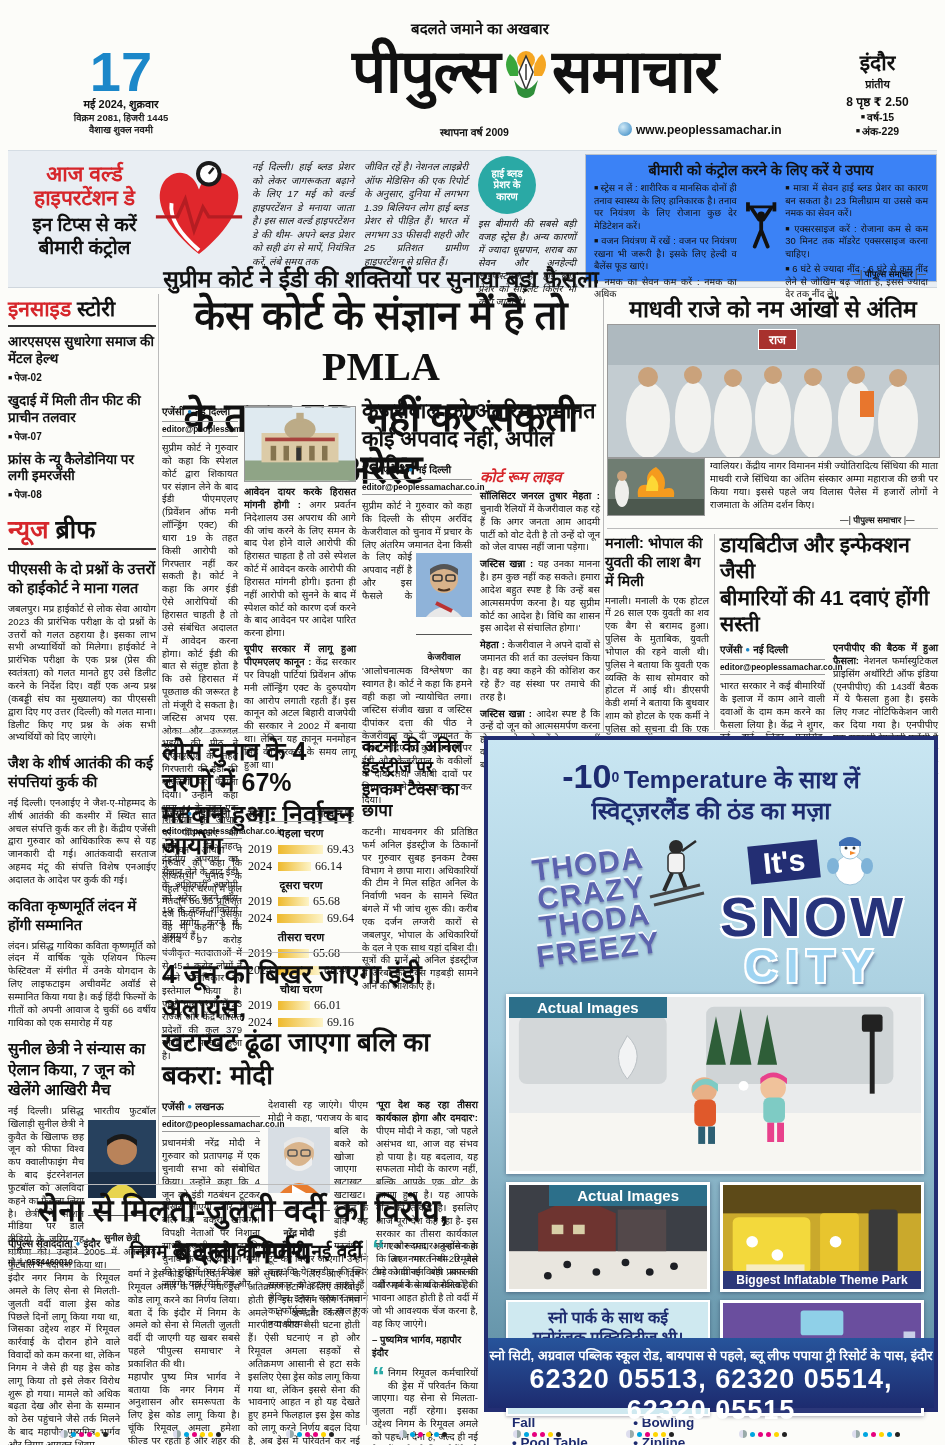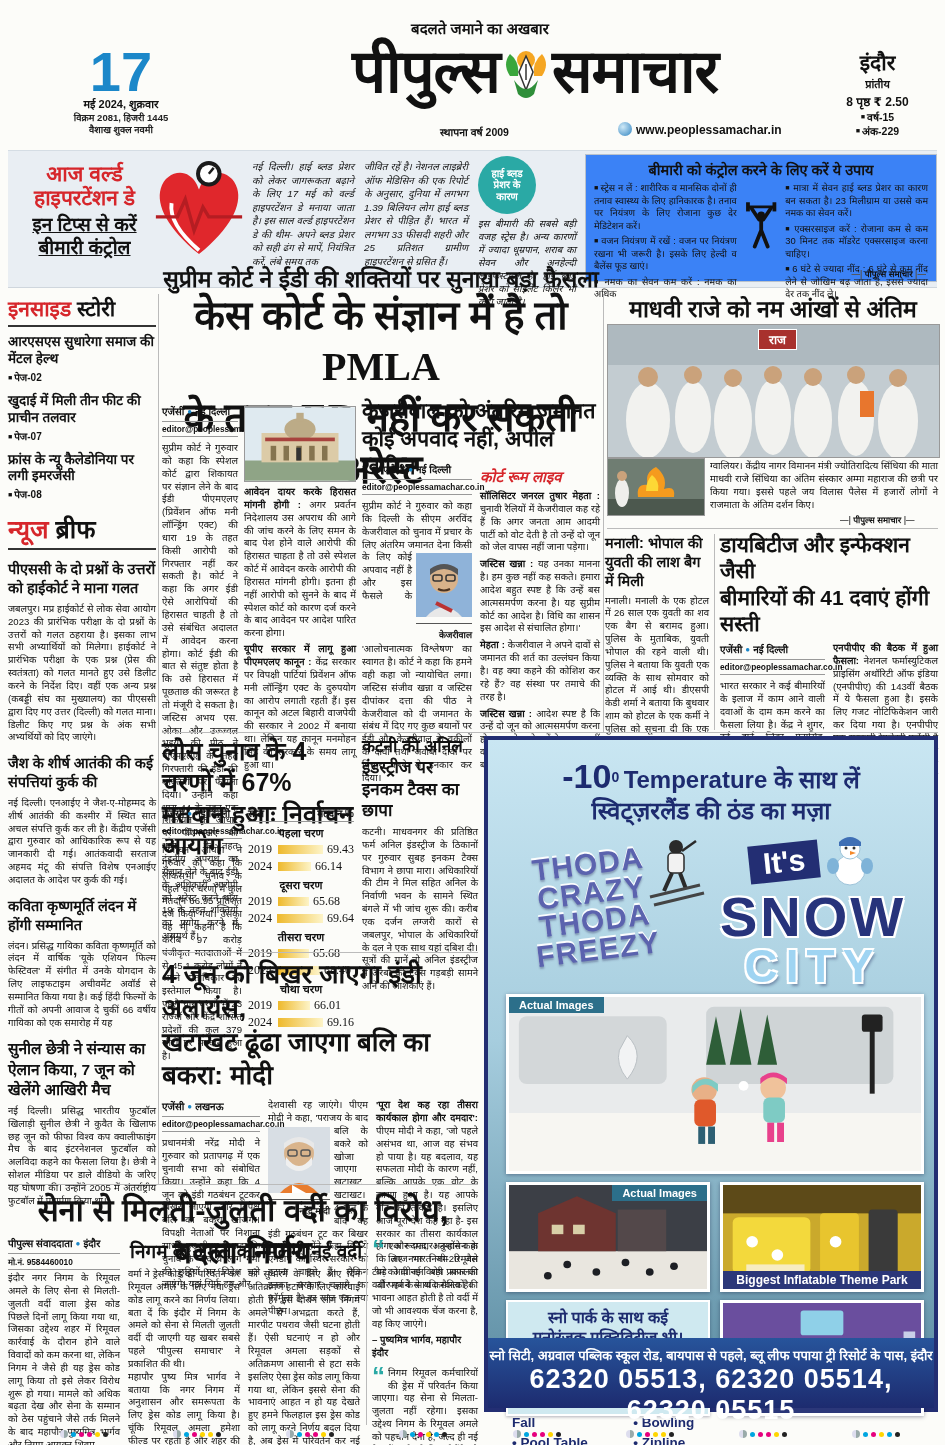--- a/index.html
+++ b/index.html
@@ -20,42 +20,42 @@
   .globe{display:inline-block;width:14px;height:14px;border-radius:50%;
          background:radial-gradient(circle at 35% 35%,#cfe9f7,#2f83c0);vertical-align:-2px;margin-right:4px;}
   .city-t{font-size:21px;font-weight:bold;}
   .edition-t{font-size:11px;font-weight:bold;}
   .price-t{font-size:12px;font-weight:bold;}
   .yr-t{font-size:10.5px;font-weight:bold;}
   .yr-t::before{content:"■ ";font-size:7px;vertical-align:2px;}
   
   .health{background:#e9eef3;border-top:1px solid #d5dde4;border-bottom:1px solid #cfd6dd;}
   .h-red{color:#d6262b;font-size:21px;font-weight:bold;line-height:1.15;}
-  .h-blk{color:#111;font-size:19px;font-weight:bold;line-height:1.2;text-decoration:underline;}
+  .h-blk{color:#111;font-size:19px;font-weight:bold;line-height:1.2;}
   .h-col{font-size:9.8px;line-height:1.38;font-style:italic;text-align:justify;}
   .cause-circle{width:58px;height:58px;border-radius:50%;background:#2aa9a5;color:#fff;
      font-size:10px;font-weight:bold;display:flex;align-items:center;justify-content:center;
      text-align:center;line-height:1.15;padding:4px;box-sizing:border-box;}
   .cause-txt{font-size:9.6px;line-height:1.35;text-align:justify;font-style:italic;}
   .remedy-box{background:#3b82f6;border:1px solid #b9c2cc;}
   .remedy-title{font-size:14.5px;font-weight:bold;text-align:center;}
   .remedy-li{font-size:9.4px;line-height:1.33;text-align:justify;margin-bottom:3px;}
   .remedy-li::before{content:"■ ";font-size:7px;vertical-align:1px;}
   .ps-tag{font-size:8.5px;font-weight:bold;}
   .ps-tag::before{content:"—| ";color:#555;} .ps-tag::after{content:" |—";color:#555;}
   
   .sec-head{font-size:21px;font-weight:bold;border-bottom:2px solid #333;padding-bottom:3px;}
   .sec-head .red{color:#d6262b;}
   .sec-head-lg{font-size:25px;}
   .inside-item{margin:7px 0 9px 0;}
   .inside-item .it{font-size:13.5px;font-weight:bold;line-height:1.25;}
   .inside-item .ip{font-size:10px;font-weight:bold;margin-top:2px;}
   .inside-item .ip::before{content:"■ ";font-size:7px;vertical-align:1px;}
   .brief-title{font-size:14.5px;font-weight:bold;line-height:1.3;margin:10px 0 5px 0;}
-  .photo-cap{font-size:9px;font-weight:bold;text-align:right;border-top:1px solid #555;margin-top:6px;padding-top:5px;}
+  .photo-cap{font-size:9px;font-weight:bold;text-align:center;border-top:1px solid #555;margin-top:17px;padding-top:16px;}
   
   .kicker{font-size:23px;font-weight:bold;text-align:center;}
   .headline-xl{font-size:40px;font-weight:bold;text-align:center;line-height:1.28;
      font-family:"Liberation Serif","DejaVu Serif","DejaVu Sans",serif;}
   .byline{font-size:10px;font-weight:bold;}
   .bdot{color:#1b87c9;font-size:8px;vertical-align:1px;padding:0 3px;}
   .bdot::before{content:"●";}
   .email{font-size:8.3px;font-weight:bold;border-top:1px solid #999;border-bottom:1px solid #999;
          padding:2px 0;margin:3px 0 5px 0;}
   .caption-lead{font-weight:bold;}
@@ -90,21 +90,21 @@
   .thoda{font-weight:bold;color:#5b63ae;transform:rotate(-7deg);line-height:.95;
      text-shadow:0 -2px 0 rgba(255,255,255,.95),0 2px 2px rgba(40,40,90,.35);letter-spacing:1px;}
   .thoda .t1{font-size:30px;} 
   .its-box{background:#232e73;color:#fff;font-size:30px;font-weight:bold;display:inline-block;
      padding:2px 14px;transform:rotate(-6deg);}
   .snow-t{font-size:56px;font-weight:bold;color:#27337b;letter-spacing:3px;line-height:.95;
      text-shadow:2px 2px 0 #fff,-2px -2px 0 #fff,2px -2px 0 #fff,-2px 2px 0 #fff;}
   .city-t2{font-size:46px;font-weight:bold;color:#9fd4f2;letter-spacing:8px;line-height:1;
      text-shadow:2px 2px 0 #fff,-2px -2px 0 #fff,2px -2px 0 #fff,-2px 2px 0 #fff,3px 4px 3px rgba(30,40,90,.4);}
   .ad-photo{border:3px solid #fff;box-shadow:0 1px 4px rgba(0,0,40,.35);box-sizing:border-box;overflow:hidden;position:relative;}
-  .ai-label{position:absolute;background:#2c6f8a;color:#fff;font-size:11px;font-weight:bold;padding:2px 10px;}
+  .ai-label{position:absolute;background:#2c6f8a;color:#fff;font-size:15px;font-weight:bold;padding:2px 28px;}
   .navy-label{position:absolute;left:0;right:0;bottom:0;background:#2b3779;color:#fff;font-size:12px;
      font-weight:bold;text-align:center;padding:2px 0;}
   .act-box{background:#cfe9f0;border:2px solid #fff;box-shadow:0 1px 3px rgba(0,0,40,.3);box-sizing:border-box;}
   .act-title{color:#1d2b6f;font-size:16px;font-weight:bold;text-align:center;line-height:1.25;}
   .act-li{color:#1d2b6f;font-size:13.5px;font-weight:bold;line-height:1.5;}
   .act-li::before{content:"• ";}
   .ad-bottom{background:linear-gradient(180deg,#27549b,#1d2b6f);color:#fff;text-align:center;}
   .ad-addr{font-size:13px;font-weight:bold;}
   .ad-phone{font-size:27px;font-weight:bold;letter-spacing:1px;}
   
@@ -231,20 +231,30 @@
 
     <div class="brief-title">जैश के शीर्ष आतंकी की कई संपत्तियां कुर्क की</div>
     <div class="body-txt">नई दिल्ली। एनआईए ने जैश-ए-मोहम्मद के शीर्ष आतंकी की कश्मीर में स्थित सात अचल संपत्ति कुर्क कर ली है। केंद्रीय एजेंसी द्वारा गुरुवार को आधिकारिक रूप से यह जानकारी दी गई। आतंकवादी सरताज अहमद मंटू की संपत्ति विशेष एनआईए अदालत के आदेश पर कुर्क की गई।</div>
 
     <div class="brief-title">कविता कृष्णमूर्ति लंदन में होंगी सम्मानित</div>
     <div class="body-txt">लंदन। प्रसिद्ध गायिका कविता कृष्णमूर्ति को लंदन में वार्षिक 'यूके एशियन फिल्म फेस्टिवल' में संगीत में उनके योगदान के लिए लाइफटाइम अचीवमेंट अवॉर्ड से सम्मानित किया गया है। कई हिंदी फिल्मों के गीतों को अपनी आवाज दे चुकीं 66 वर्षीय गायिका को एक समारोह में यह</div>
 
     <div class="brief-title" style="font-size:15.5px;">सुनील छेत्री ने संन्यास का ऐलान किया, 7 जून को खेलेंगे आखिरी मैच</div>
     <div class="body-txt">
       <span>नई दिल्ली। प्रसिद्ध भारतीय फुटबॉल खिलाड़ी सुनील छेत्री ने</span>
+      <span style="float:right;width:68px;margin:2px 0 2px 4px;">
+        <svg style="width:68px;height:78px;display:block;" viewBox="0 0 68 78">
+            <rect width="68" height="78" fill="#27415e"></rect>
+            <rect y="52" width="68" height="26" fill="#1c3048"></rect>
+            <circle cx="34" cy="30" r="15" fill="#b9835a"></circle>
+            <path d="M19 26 Q34 12 49 26 L49 20 Q34 8 19 20Z" fill="#1a1a1a"></path>
+            <path d="M16 78 Q34 50 52 78Z" fill="#e8d44d"></path>
+          </svg>
+        <span class="photo-cap" style="display:block;">सुनील छेत्री</span>
+      </span>
       <span>कुवैत के खिलाफ छह जून को फीफा विश्व कप क्वालीफाइंग मैच के बाद इंटरनेशनल फुटबॉल को</span>
       <span>अलविदा कहने का फैसला लिया है। छेत्री ने सोशल मीडिया पर डाले वीडियो के जरिए यह घोषणा की। उन्होंने 2005 में अंतर्राष्ट्रीय फुटबॉल में पदार्पण किया था।</span>
     </div>
   </div>
 
   <div class="abs hairline" style="left:158px;top:294px;width:1px;height:890px;"></div>
 
   <div class="abs kicker" style="left:162px;top:262px;width:438px;">सुप्रीम कोर्ट ने ईडी की शक्तियों पर सुनाया बड़ा फैसला</div>
   <div class="abs headline-xl" style="left:162px;top:290px;width:438px;">
     <div>केस कोर्ट के संज्ञान में है तो PMLA</div>

